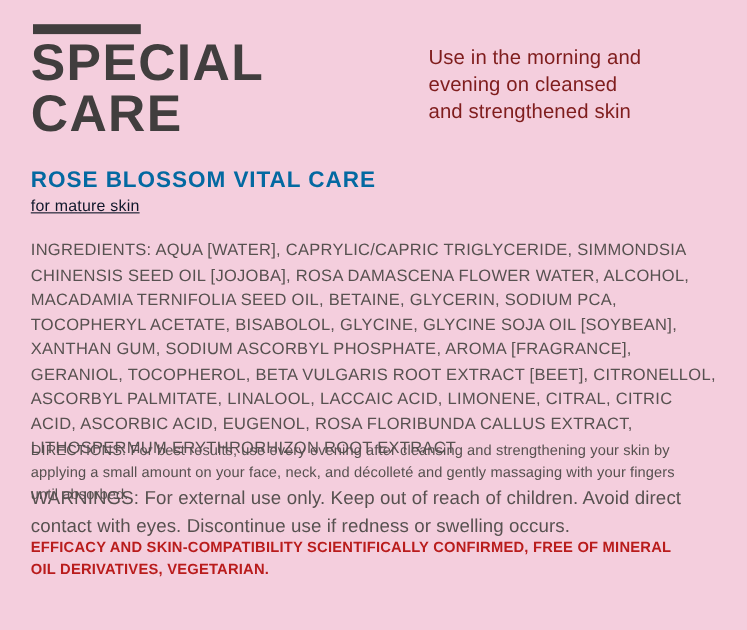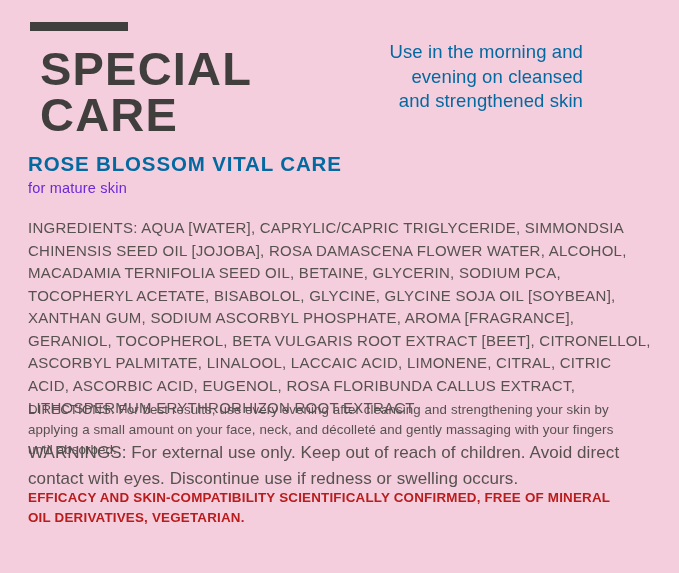--- a/index.html
+++ b/index.html
@@ -37,50 +37,50 @@
     display: flex;
     justify-content: space-between;
     align-items: flex-start;
   }
   .title {
     font-size: 47px;
     line-height: 0.97;
     font-weight: bold;
     letter-spacing: 1.2px;
     color: #413e3e;
-    margin: 12px;
+    margin: 0;
     white-space: pre-line;
   }
   .tagline {
-    color: #0369a1;
+    color: #7f1d1d;
     font-size: 18.5px;
     line-height: 1.33;
     letter-spacing: 0.1px;
     white-space: pre-line;
     padding-top: 6px;
     margin-right: 68px;
-    text-align: right;
   }
   
   .product-name {
     position: absolute;
     left: 28px;
     top: 152px;
     font-size: 20.5px;
     font-weight: bold;
     letter-spacing: 0.85px;
     color: #0369a1;
   }
   .product-sub {
     position: absolute;
     left: 28px;
     top: 180px;
     font-size: 14.5px;
-    color: #6d28d9;
+    color: #0f172a;
     letter-spacing: 0.2px;
+    text-decoration: underline;
   }
   
   .ingredients {
     position: absolute;
     left: 28px;
     top: 217px;
     width: 625px;
     font-size: 15px;
     line-height: 1.50;
     letter-spacing: 0.25px;

